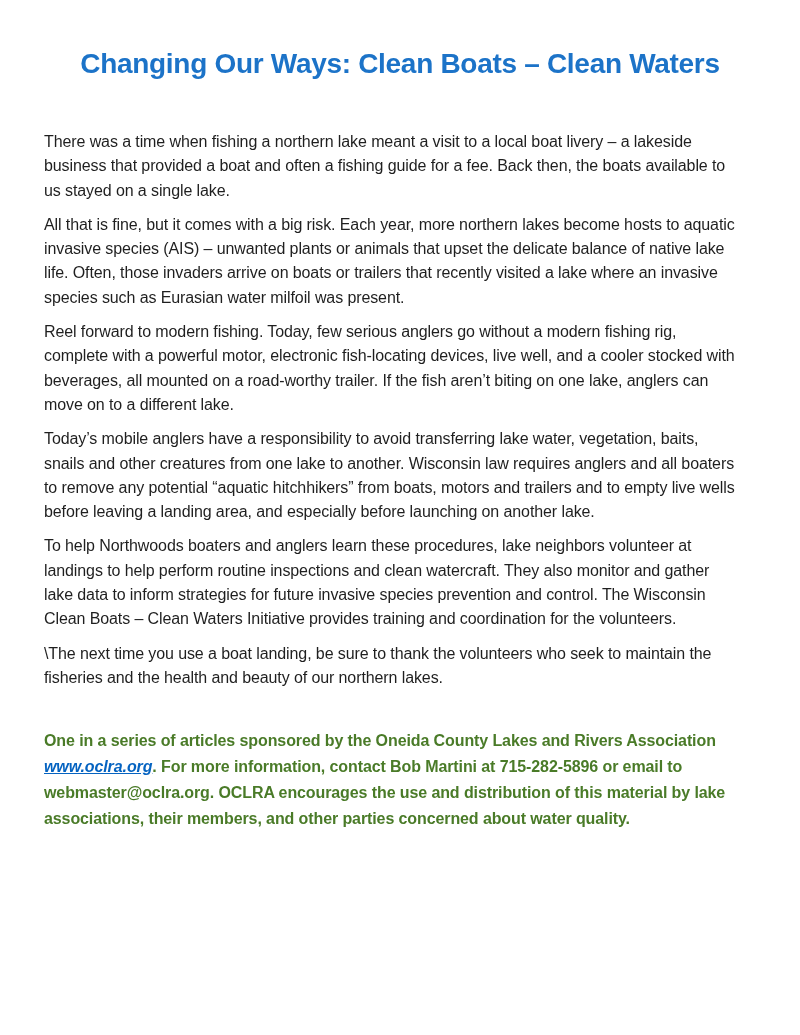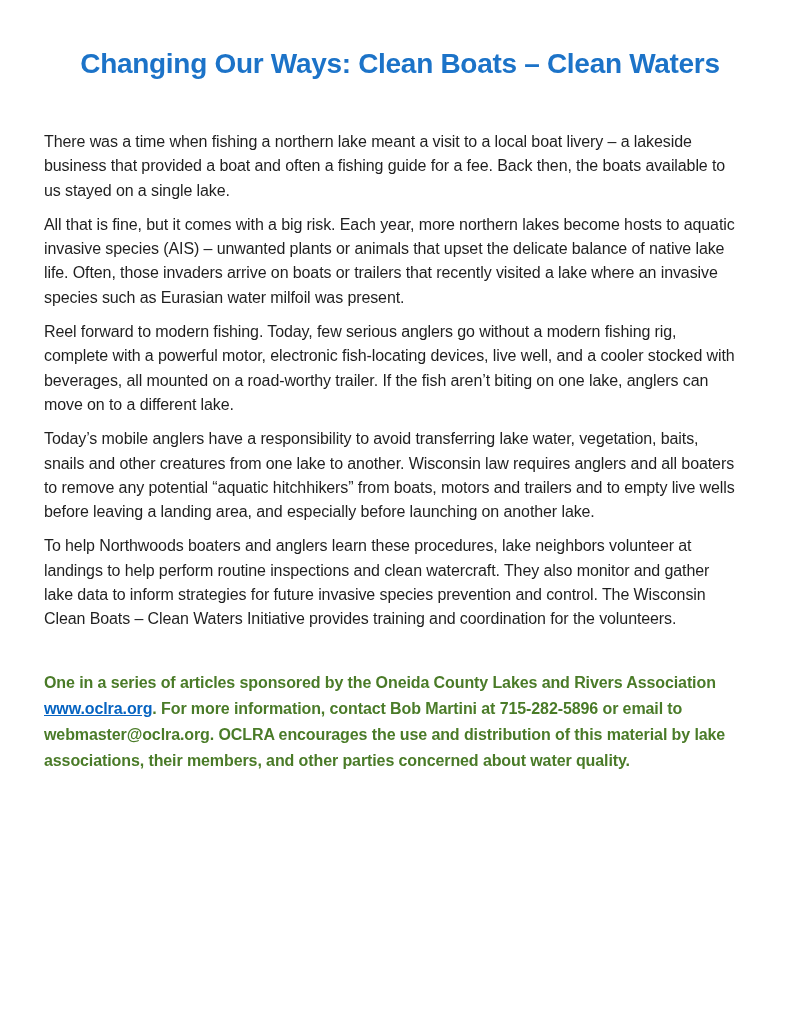--- a/index.html
+++ b/index.html
@@ -47,35 +47,37 @@
     line-height: 26px;
     letter-spacing: -0.1px;
     font-weight: bold;
     color: var(--footer-green);
   }
   a.doc-link {
     color: var(--link-blue);
     text-decoration: underline;
     font-weight: bold;
     cursor: pointer;
+    font-style: italic;
   }
 </style>
 </head>
 <body>
 
 <div class="page">
 
   <h1 class="doc-title">Changing Our Ways: Clean Boats – Clean Waters</h1>
 
   <p class="body-para">There was a time when fishing a northern lake meant a visit to a local boat livery – a lakeside business that provided a boat and often a fishing guide for a fee. Back then, the boats available to us stayed on a single lake.</p>
 
   <p class="body-para">All that is fine, but it comes with a big risk. Each year, more northern lakes become hosts to aquatic invasive species (AIS) – unwanted plants or animals that upset the delicate balance of native lake life. Often, those invaders arrive on boats or trailers that recently visited a lake where an invasive species such as Eurasian water milfoil was present.</p>
 
   <p class="body-para">Reel forward to modern fishing. Today, few serious anglers go without a modern fishing rig, complete with a powerful motor, electronic fish-locating devices, live well, and a cooler stocked with beverages, all mounted on a road-worthy trailer. If the fish aren’t biting on one lake, anglers can move on to a different lake.</p>
 
   <p class="body-para">Today’s mobile anglers have a responsibility to avoid transferring lake water, vegetation, baits, snails and other creatures from one lake to another. Wisconsin law requires anglers and all boaters to remove any potential “aquatic hitchhikers” from boats, motors and trailers and to empty live wells before leaving a landing area, and especially before launching on another lake.</p>
 
   <p class="body-para">To help Northwoods boaters and anglers learn these procedures, lake neighbors volunteer at landings to help perform routine inspections and clean watercraft. They also monitor and gather lake data to inform strategies for future invasive species prevention and control. The Wisconsin Clean Boats – Clean Waters Initiative provides training and coordination for the volunteers.</p>
 
+  <p class="body-para">\The next time you use a boat landing, be sure to thank the volunteers who seek to maintain the fisheries and the health and beauty of our northern lakes.</p>
 
   <p class="footer-note"><span>One in a series of articles sponsored by the Oneida County Lakes and Rivers Association </span><a class="doc-link" href="#">www.oclra.org</a><span>. For more information, contact Bob Martini at 715-282-5896 or email to webmaster@oclra.org. OCLRA encourages the use and distribution of this material by lake associations, their members, and other parties concerned about water quality.</span></p>
 
 </div>
 
 </body></html>

